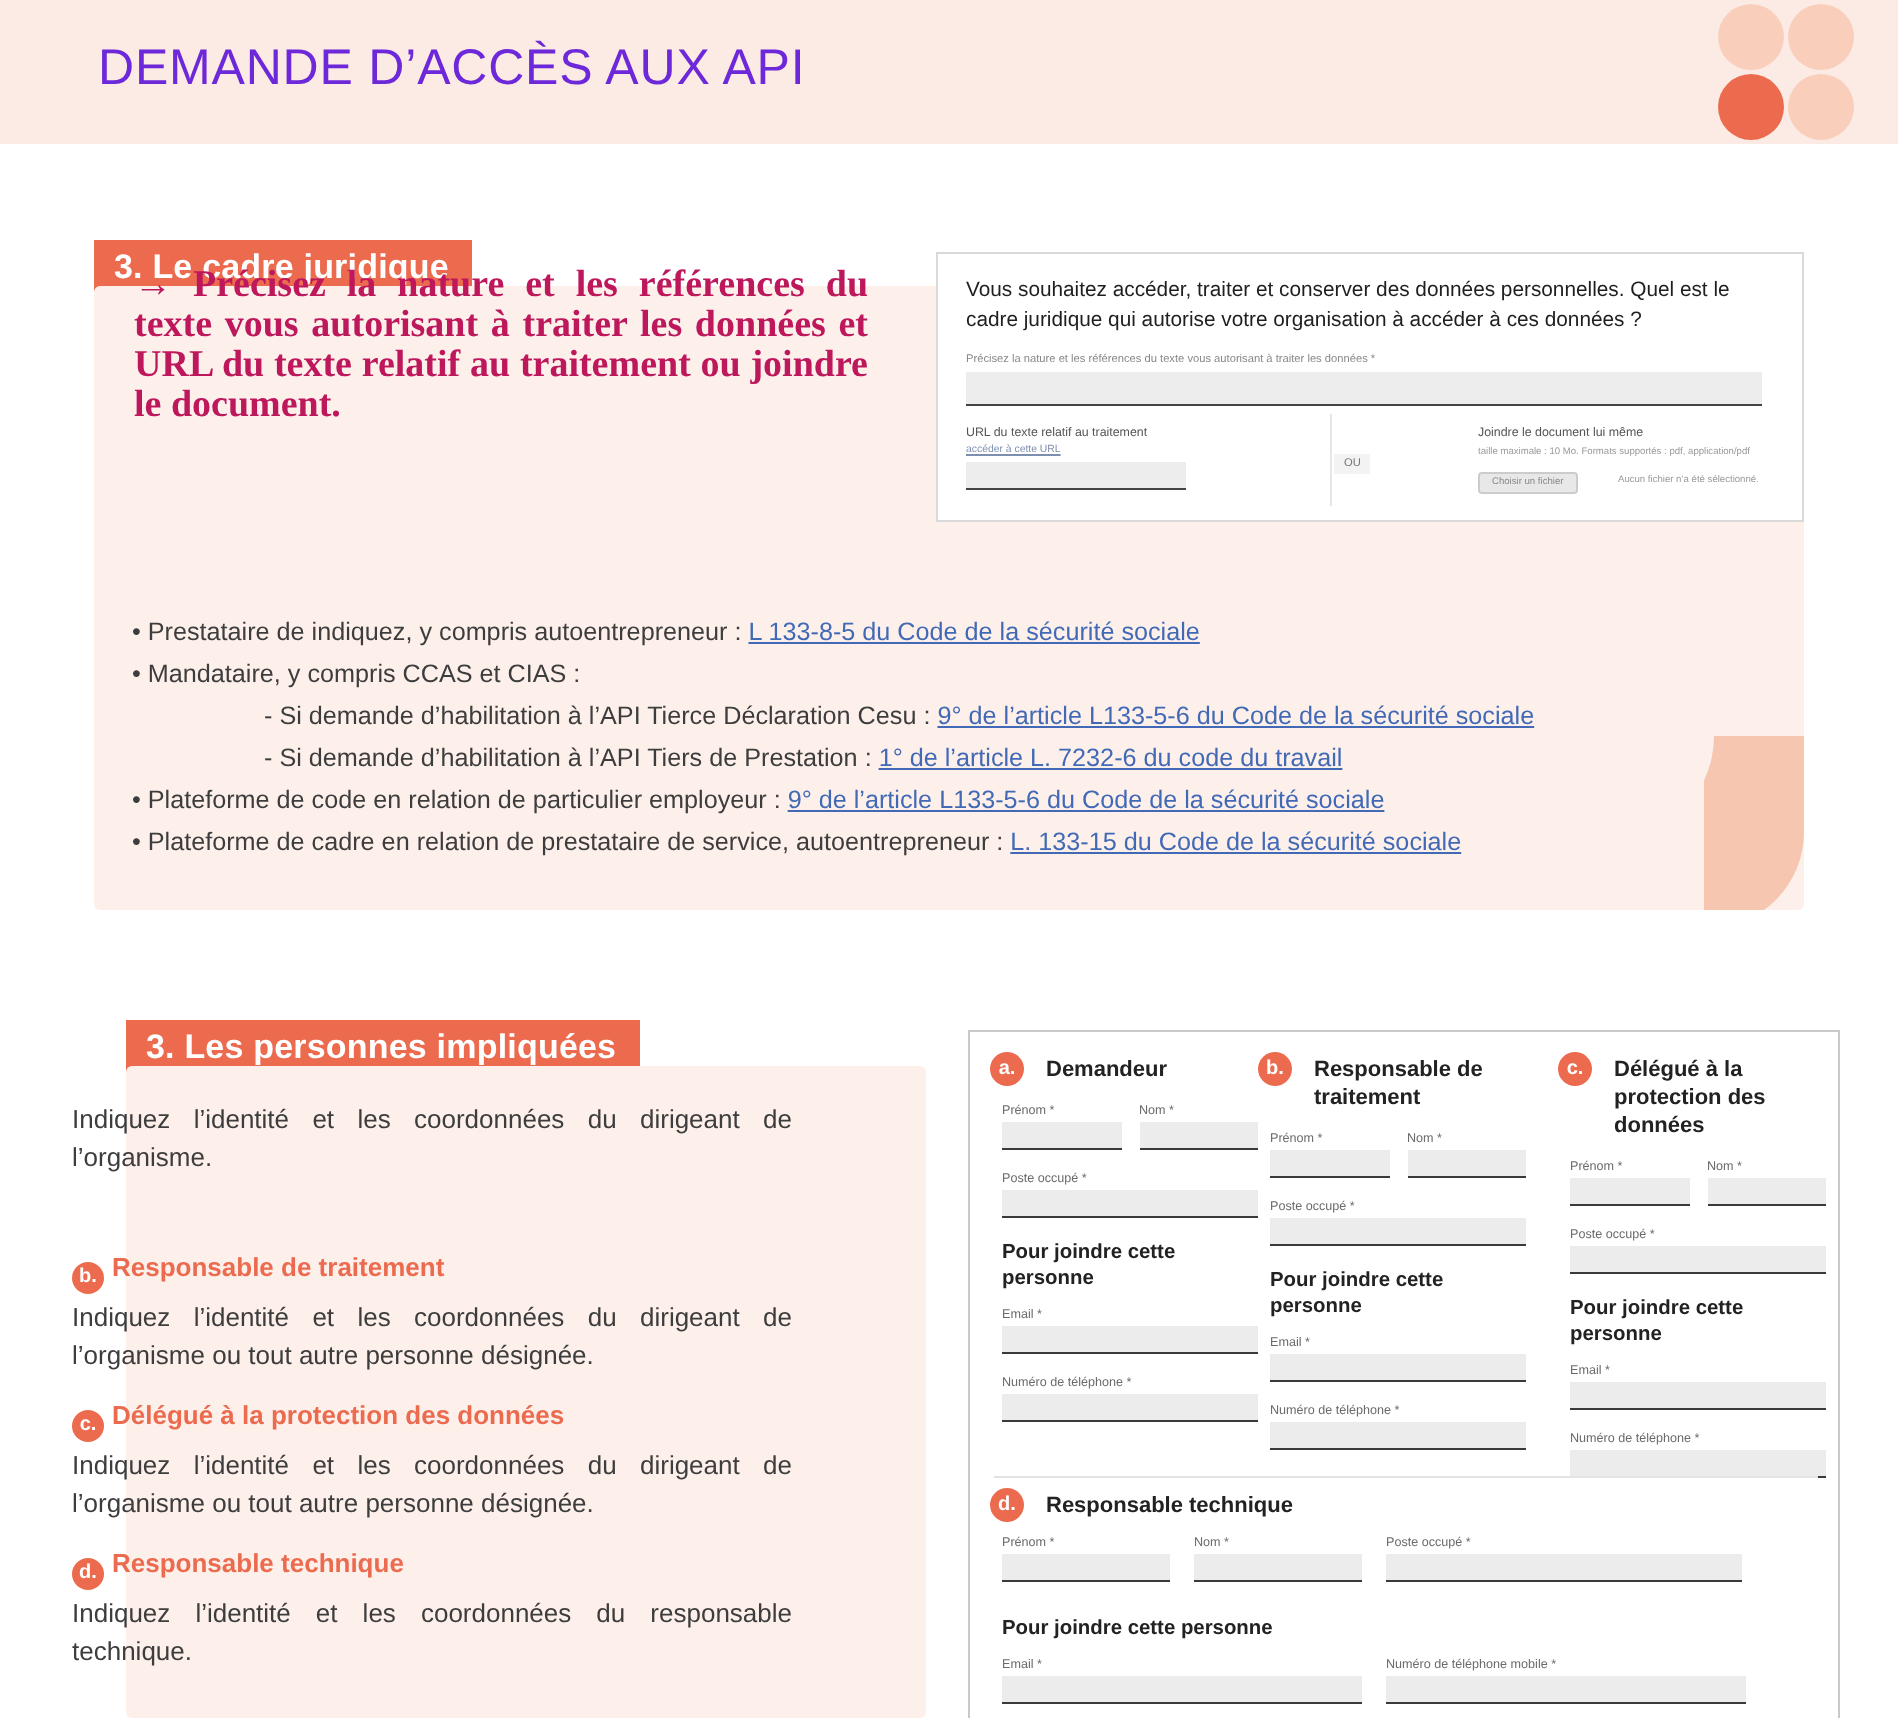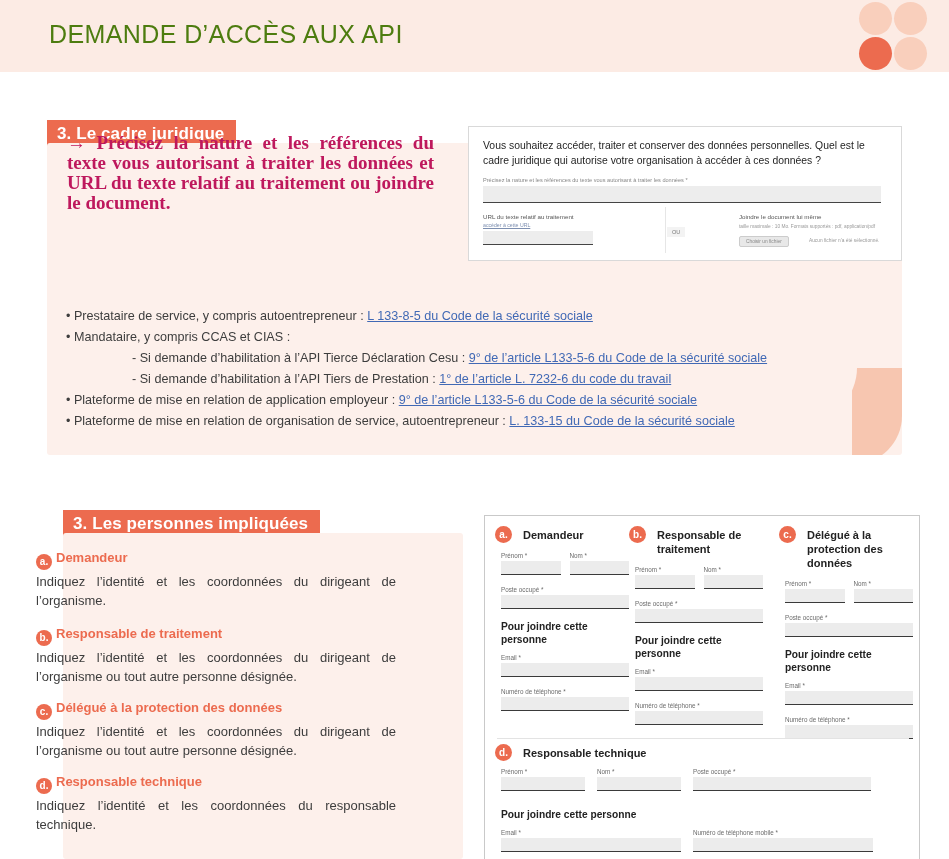--- a/index.html
+++ b/index.html
@@ -20,21 +20,21 @@
     position: absolute;
     left: 0; top: 0;
     width: 949px; height: 72px;
     background: #fcebe4;
   }
   .header-title {
     position: absolute;
     left: 49px; top: 20px;
     font-size: 25px;
     letter-spacing: 0.4px;
-    color: #4d7c0f;
+    color: #6d28d9;
     font-family: "Liberation Sans", sans-serif;
     font-weight: 400;
     white-space: nowrap;
   }
   .dots {
     position: absolute;
     right: 22px; top: 2px;
     width: 68px; height: 68px;
   }
   .dot {
@@ -399,52 +399,49 @@
     <div class="mock1-field-b"></div>
     <div class="mock1-or">OU</div>
     <div class="mock1-r1">Joindre le document lui même</div>
     <div class="mock1-r2">taille maximale : 10 Mo. Formats supportés : pdf, application/pdf</div>
     <div class="mock1-filebtn">Choisir un fichier</div>
     <div class="mock1-fileinfo">Aucun fichier n’a été sélectionné.</div>
   </div>
 
   <div class="bullets">
     <div class="bl">
-      <span>• Prestataire de service, y compris autoentrepreneur : </span><a href="#">L 133-8-5 du Code de la sécurité sociale</a>
+      <span>• Prestataire de indiquez, y compris autoentrepreneur : </span><a href="#">L 133-8-5 du Code de la sécurité sociale</a>
     </div>
     <div class="bl">
       <span>• Mandataire, y compris CCAS et CIAS :</span>
     </div>
     <div class="bl indent">
       <span>- Si demande d’habilitation à l’API Tierce Déclaration Cesu : </span><a href="#">9° de l’article L133-5-6 du Code de la sécurité sociale</a>
     </div>
     <div class="bl indent">
       <span>- Si demande d’habilitation à l’API Tiers de Prestation : </span><a href="#">1° de l’article L. 7232-6 du code du travail</a>
     </div>
     <div class="bl">
-      <span>• Plateforme de mise en relation de application employeur : </span><a href="#">9° de l’article L133-5-6 du Code de la sécurité sociale</a>
+      <span>• Plateforme de code en relation de particulier employeur : </span><a href="#">9° de l’article L133-5-6 du Code de la sécurité sociale</a>
     </div>
     <div class="bl">
-      <span>• Plateforme de mise en relation de organisation de service, autoentrepreneur : </span><a href="#">L. 133-15 du Code de la sécurité sociale</a>
+      <span>• Plateforme de cadre en relation de prestataire de service, autoentrepreneur : </span><a href="#">L. 133-15 du Code de la sécurité sociale</a>
     </div>
   </div>
 </div>
 
 <div class="sec2">
 
   <div class="sec2-tagwrap">
     <span class="section-tag">3. Les personnes impliquées</span>
   </div>
 
   <div class="sec2-panel"></div>
 
   <div class="item" style="top:45px">
-    <div class="item-head">
-      <span class="badge">a.</span><span>Demandeur</span>
-    </div>
     <div class="item-body">Indiquez l’identité et les coordonnées du dirigeant de l’organisme.</div>
   </div>
 
   <div class="item" style="top:121px">
     <div class="item-head">
       <span class="badge">b.</span><span>Responsable de traitement</span>
     </div>
     <div class="item-body">Indiquez l’identité et les coordonnées du dirigeant de l’organisme ou tout autre personne désignée.</div>
   </div>
 

